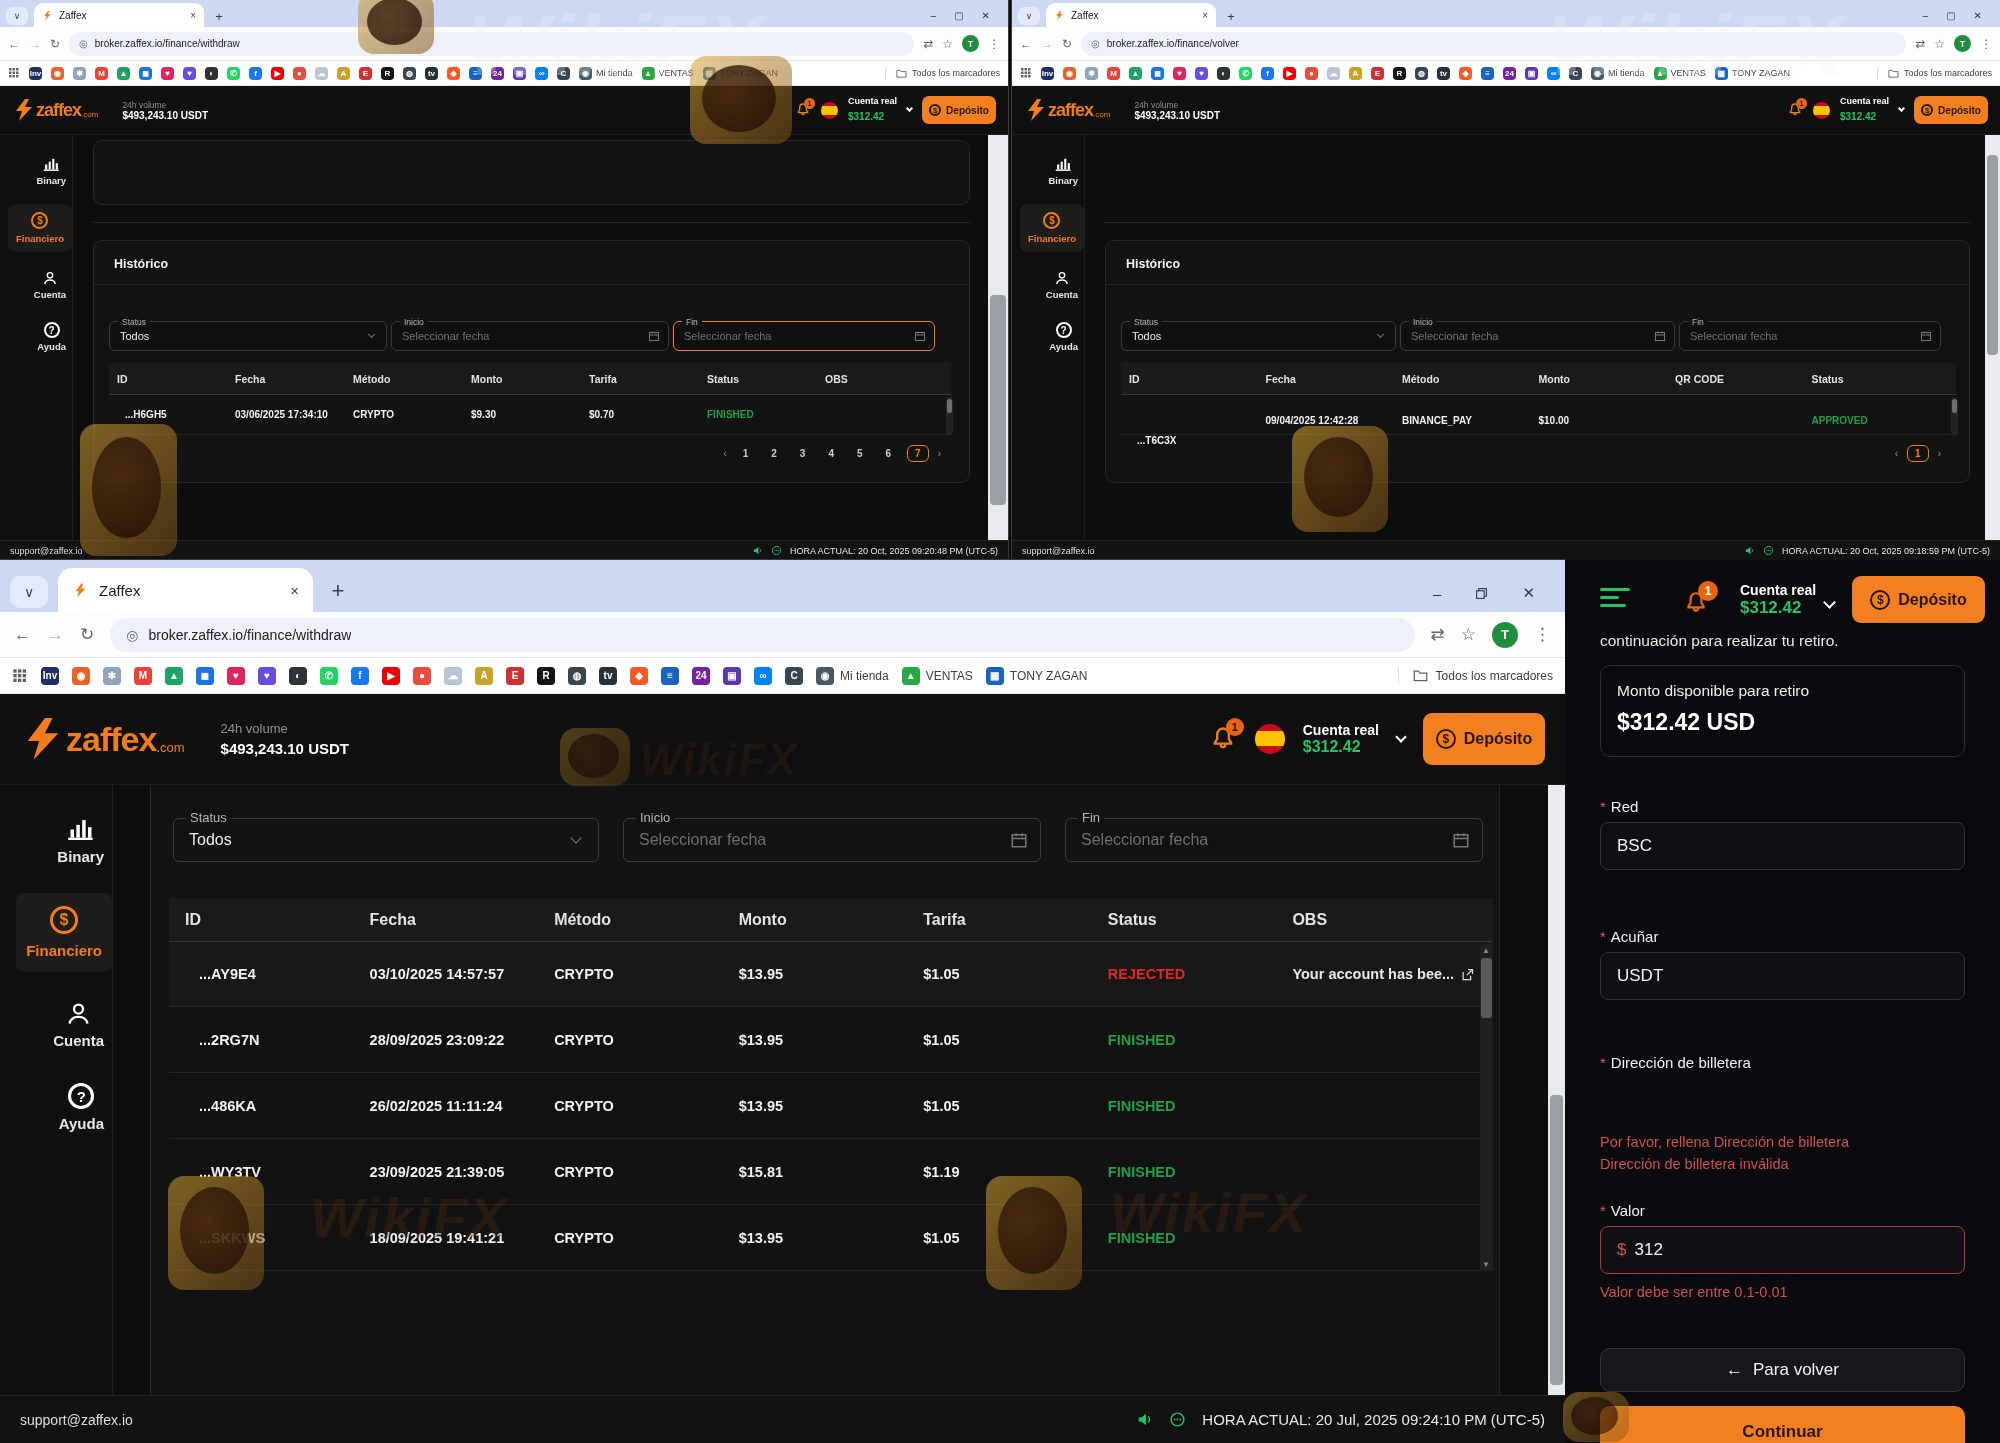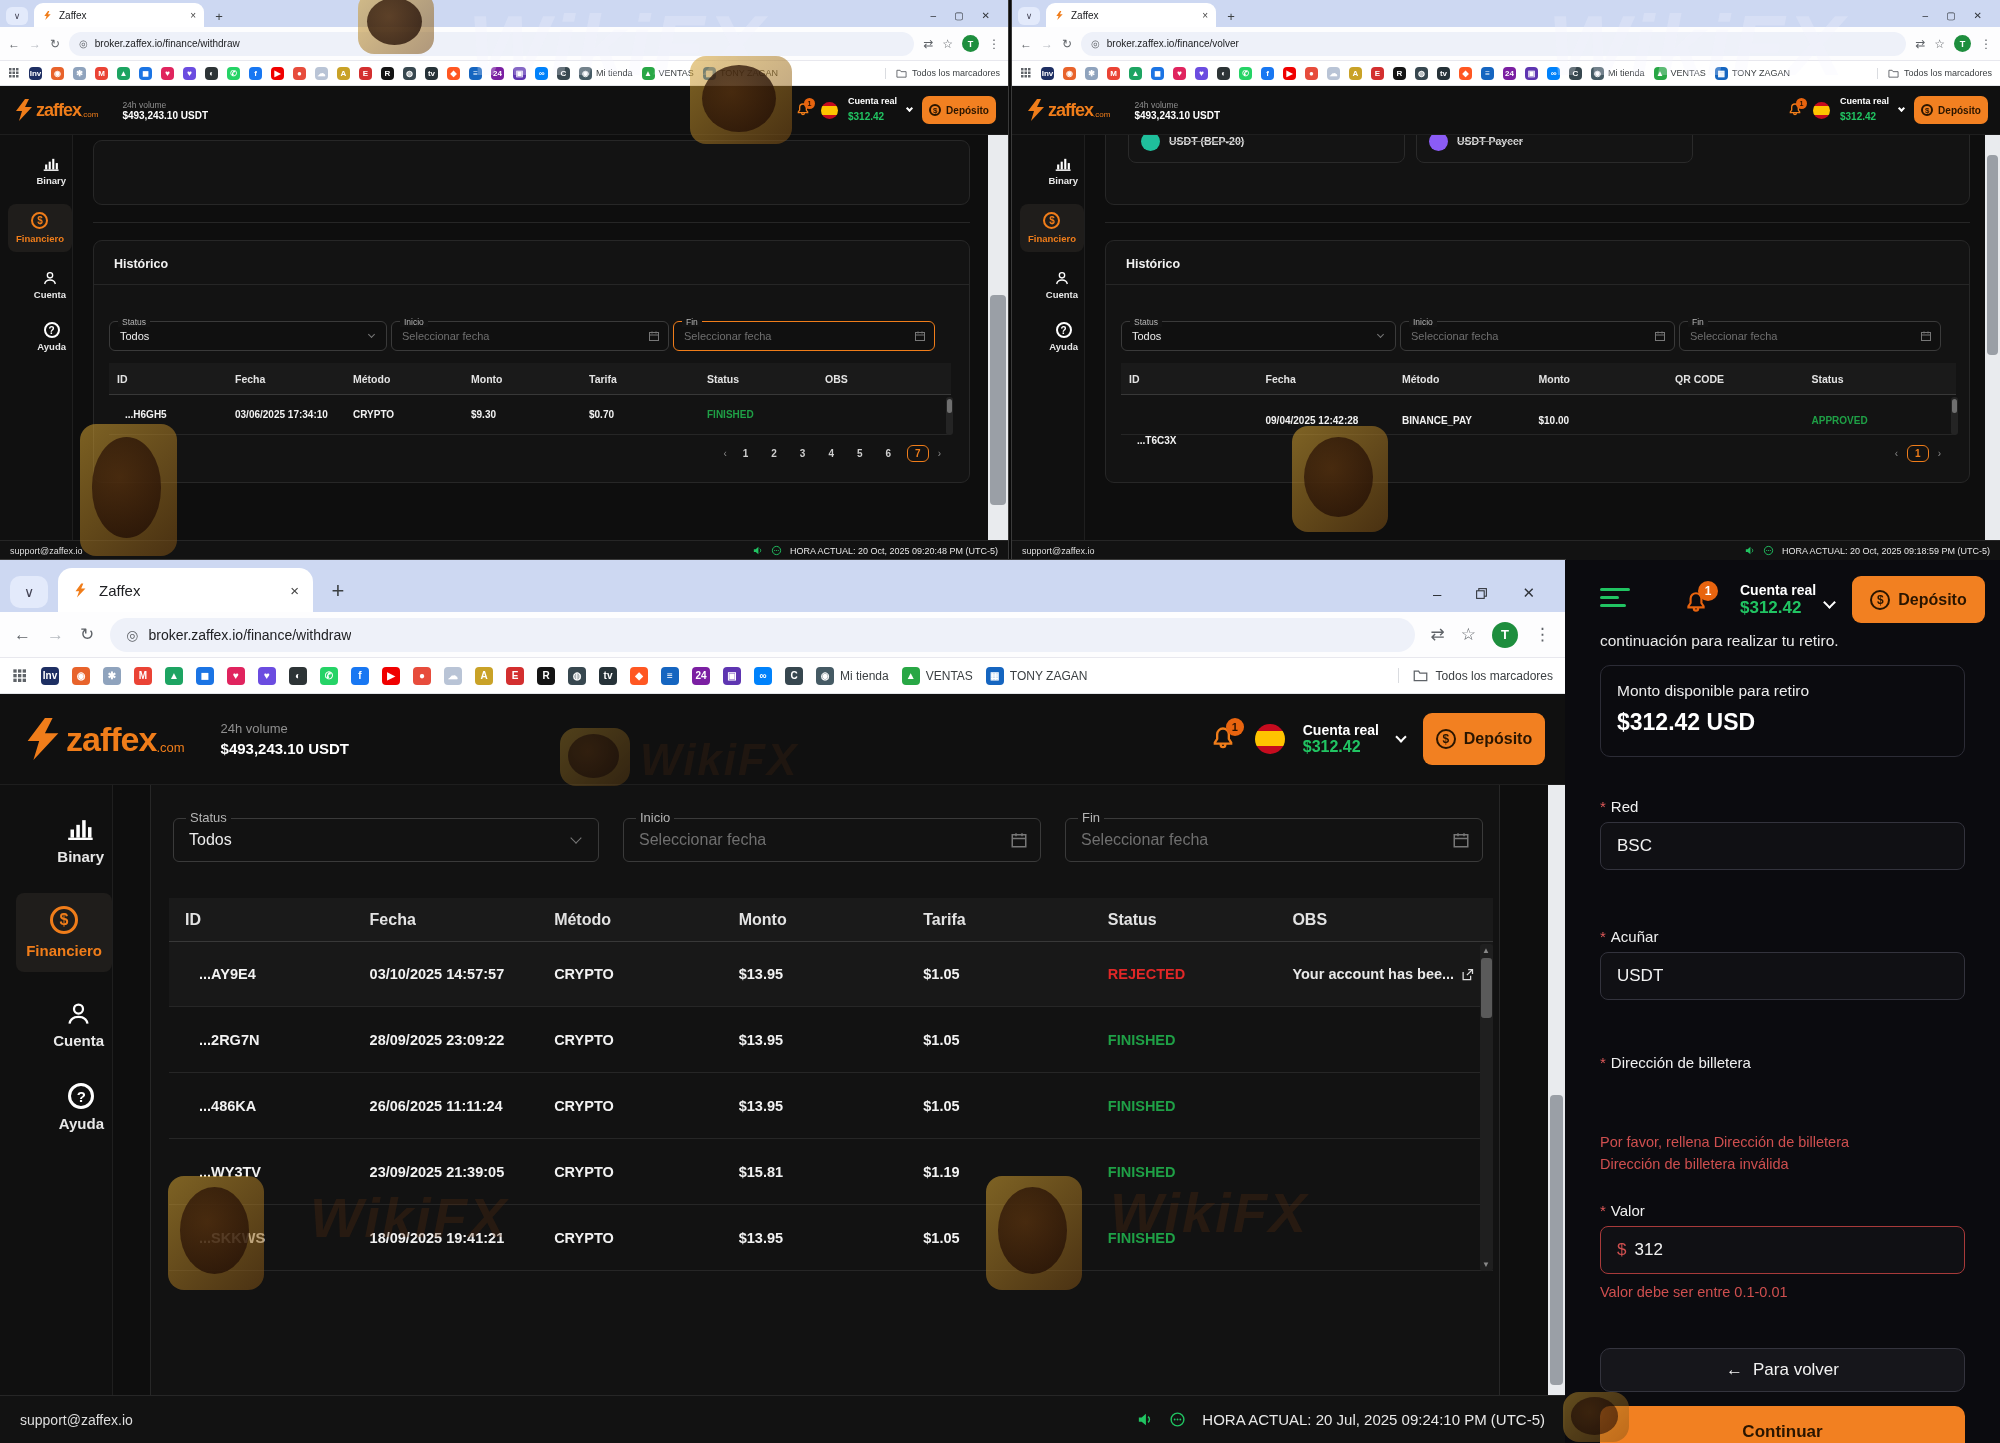--- a/index.html
+++ b/index.html
@@ -632,30 +632,20 @@
               <path d="M4 21c1-5 5-6 8-6s7 1 8 6" fill="none" stroke="#fff" stroke-width="2"></path>
             </svg>
           <span class="sb-label" style="font-size:9.5px;margin-top:3px;">Cuenta</span>
         </div>
         <div class="sb-item" style="padding:4px 6px;">
           <span style="width:16px;height:16px;border:2px solid #fff;border-radius:50%;color:#fff;font-size:10px;font-weight:bold;display:flex;align-items:center;justify-content:center;">?</span>
           <span class="sb-label" style="font-size:9.5px;margin-top:3px;">Ayuda</span>
         </div>
       </div>
 
-      <div class="card-panel" style="left:93px;top:-25px;width:865px;height:95px;">
-        <div class="mcard" style="left:22px;top:8px;width:277px;height:44px;padding:0 12px;gap:9px;">
-          <span class="mcoin" style="width:19px;height:19px;background:#1fbf9c;"></span>
-          <span class="mtitle" style="font-size:10.5px;">USDT (BEP-20)</span>
-        </div>
-        <div class="mcard" style="left:310px;top:8px;width:277px;height:44px;padding:0 12px;gap:9px;">
-          <span class="mcoin" style="width:19px;height:19px;background:#8b5cf6;"></span>
-          <span class="mtitle" style="font-size:10.5px;">USDT Payeer</span>
-        </div>
-      </div>
       <div class="hr" style="left:93px;top:87px;width:865px;"></div>
 
       <div class="card-panel" style="left:93px;top:105px;width:865px;height:243px;">
         <div class="historico-h" style="font-size:12.5px;padding:16px 20px 12px 20px;">Histórico</div>
         <div class="hr" style="left:0;right:0;top:43px;"></div>
 
         <div class="filterbox" style="left:15px;top:80px;width:275px;height:30px;">
           <span class="flabel" style="font-size:8.5px;left:8px;top:-5px;">Status</span>
           <span class="fval" style="font-size:11px;position:absolute;left:10px;top:8px;">Todos</span>
           <span class="chev-dn fico" style="width:5px;height:5px;right:12px;top:10px;"></span>
@@ -993,21 +983,21 @@
             <span style="padding-left:14px;">...2RG7N</span>
             <span>28/09/2025 23:09:22</span>
             <span>CRYPTO</span>
             <span>$13.95</span>
             <span>$1.05</span>
             <span class="st-green">FINISHED</span>
             <span></span>
           </div>
           <div class="zt-row" style="grid-template-columns:repeat(7,1fr);height:66px;font-size:14.5px;padding:0 16px;">
             <span style="padding-left:14px;">...486KA</span>
-            <span>26/06/2025 11:11:24</span>
+            <span>26/02/2025 11:11:24</span>
             <span>CRYPTO</span>
             <span>$13.95</span>
             <span>$1.05</span>
             <span class="st-green">FINISHED</span>
             <span></span>
           </div>
           <div class="zt-row" style="grid-template-columns:repeat(7,1fr);height:66px;font-size:14.5px;padding:0 16px;">
             <span style="padding-left:14px;">...WY3TV</span>
             <span>23/09/2025 21:39:05</span>
             <span>CRYPTO</span>

